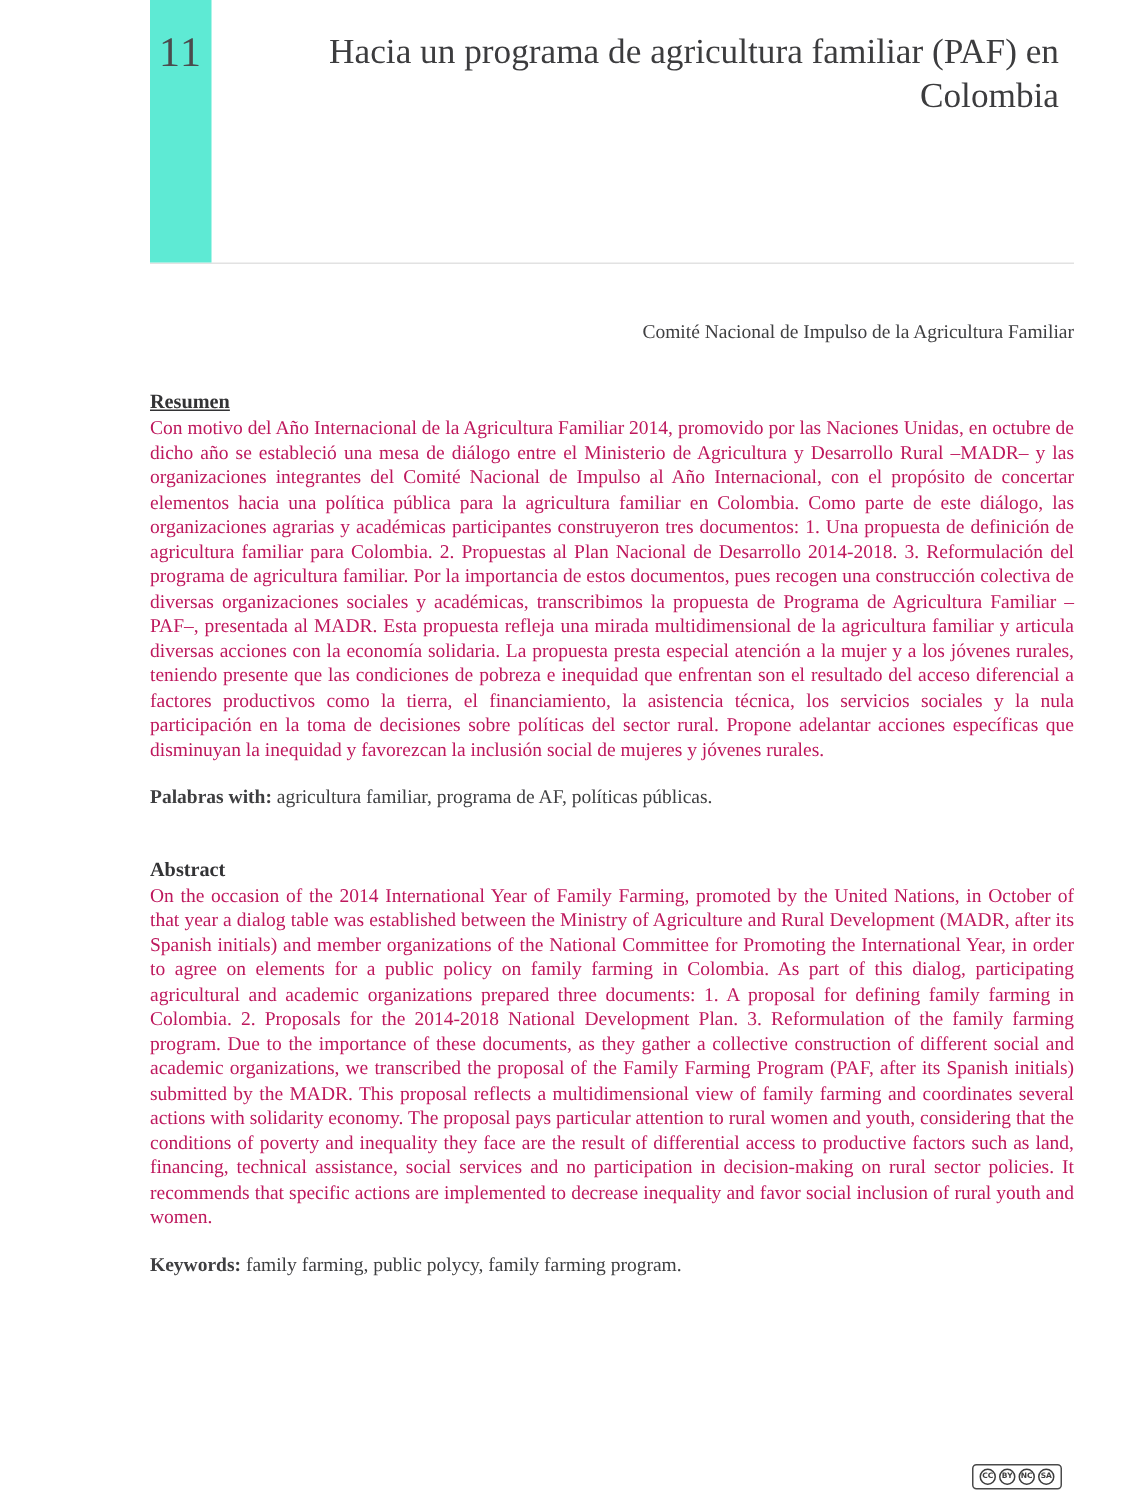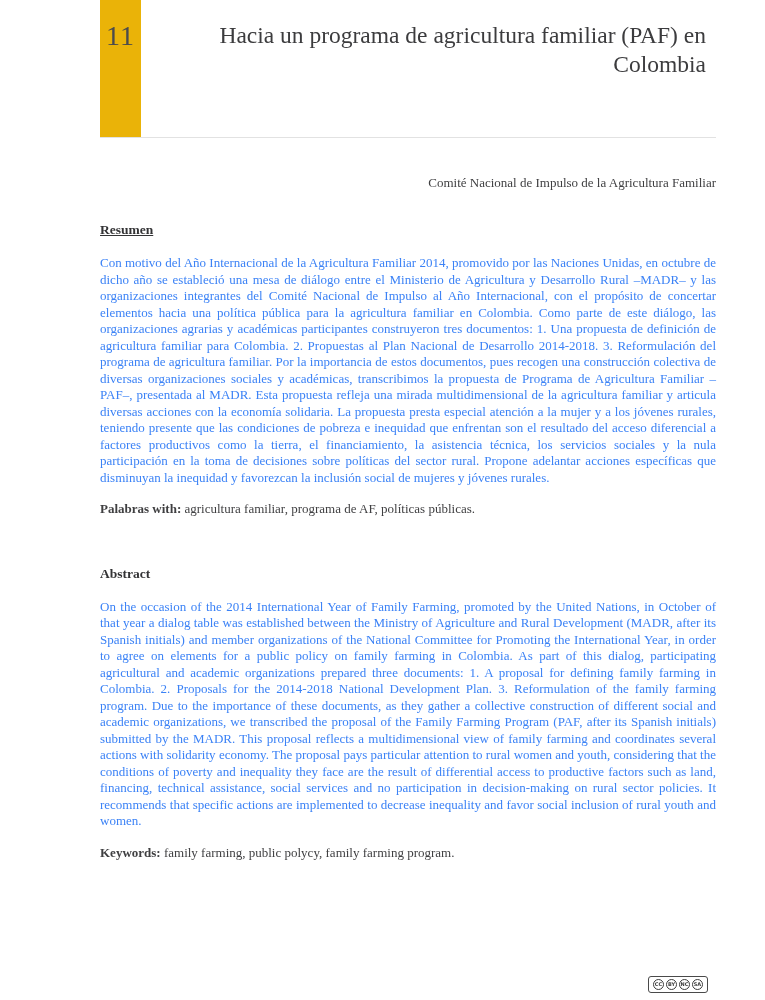--- a/index.html
+++ b/index.html
@@ -14,22 +14,22 @@
     color: #3f3f41;
     overflow: hidden;
   }
   .content { padding: 0 49px 0 100px; }
 
   
   .header { display: flex; align-items: stretch; border-bottom: 1px solid #e2e2e2; }
   .chapter-bar {
     flex: none;
     width: 41px;
-    height: 137px;
-    background: #eab308;
+    height: 175px;
+    background: #5eead4;
     text-align: center;
   }
   .chapter-number {
     margin-top: 20px;
     font-size: 28px;
     color: #4b4b4d;
     letter-spacing: 1px;
   }
   .title-block { padding: 21px 0 0 13px; text-align: right; }
   .title {
@@ -47,32 +47,32 @@
   
   .author {
     margin-top: 37px;
     text-align: right;
     font-size: 13px;
     color: #3f3f41;
   }
 
   
   .section-heading {
-    margin-top: 48px;
+    margin-top: 32px;
     font-size: 13.5px;
     font-weight: bold;
     color: #333335;
   }
   .section-heading.first { margin-top: 31px; text-decoration: underline; }
   p.body {
-    margin: 17px 0 0 0;
+    margin: 1px 0 0 0;
     font-size: 13px;
     line-height: 1.27;
     text-align: justify;
-    color: #3b82f6;
+    color: #be185d;
   }
   p.kwline {
     margin: 15px 0 0 0;
     font-size: 13px;
     line-height: 1.27;
     color: #3f3f41;
   }
   p.kwline .kw-label { font-weight: bold; }
 
   

